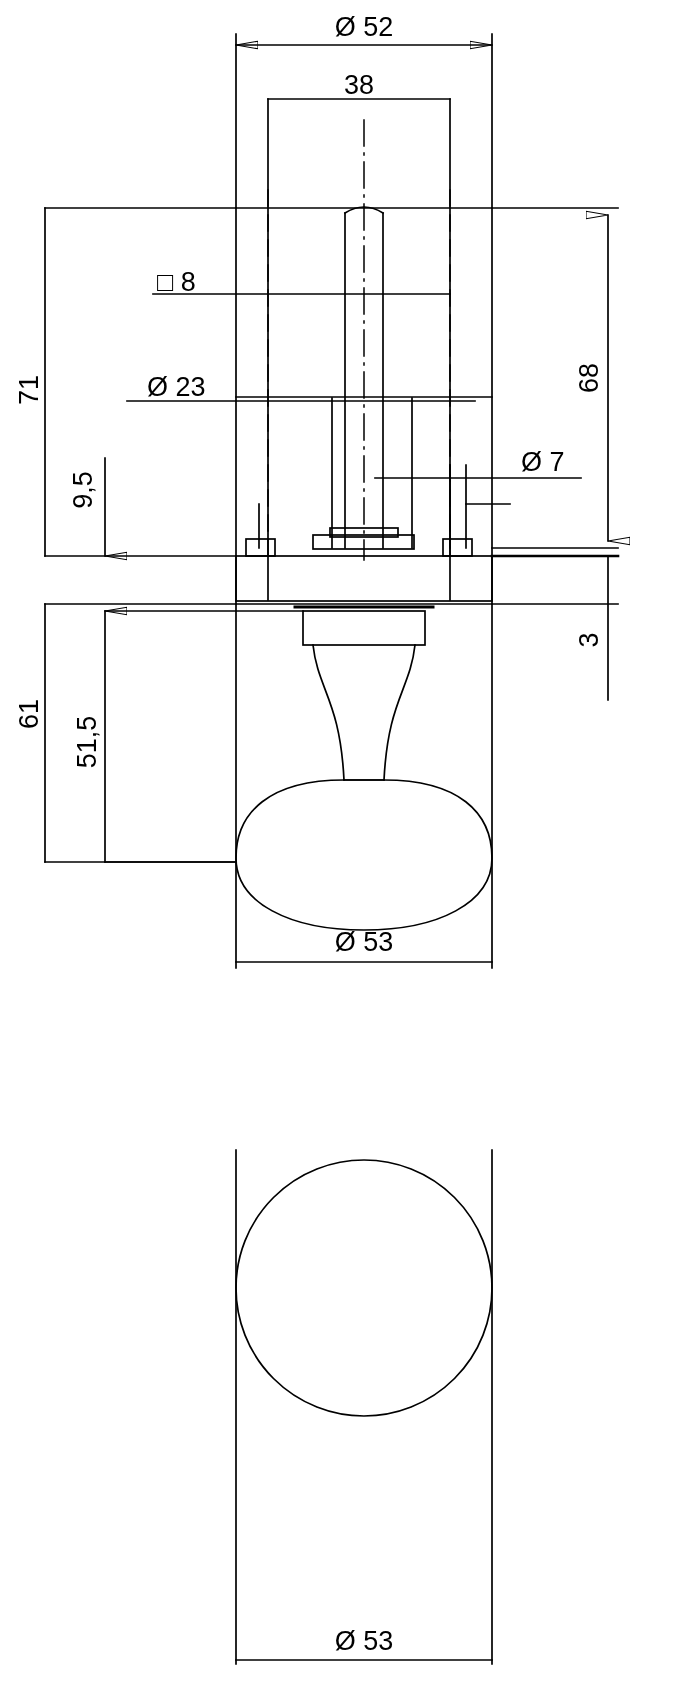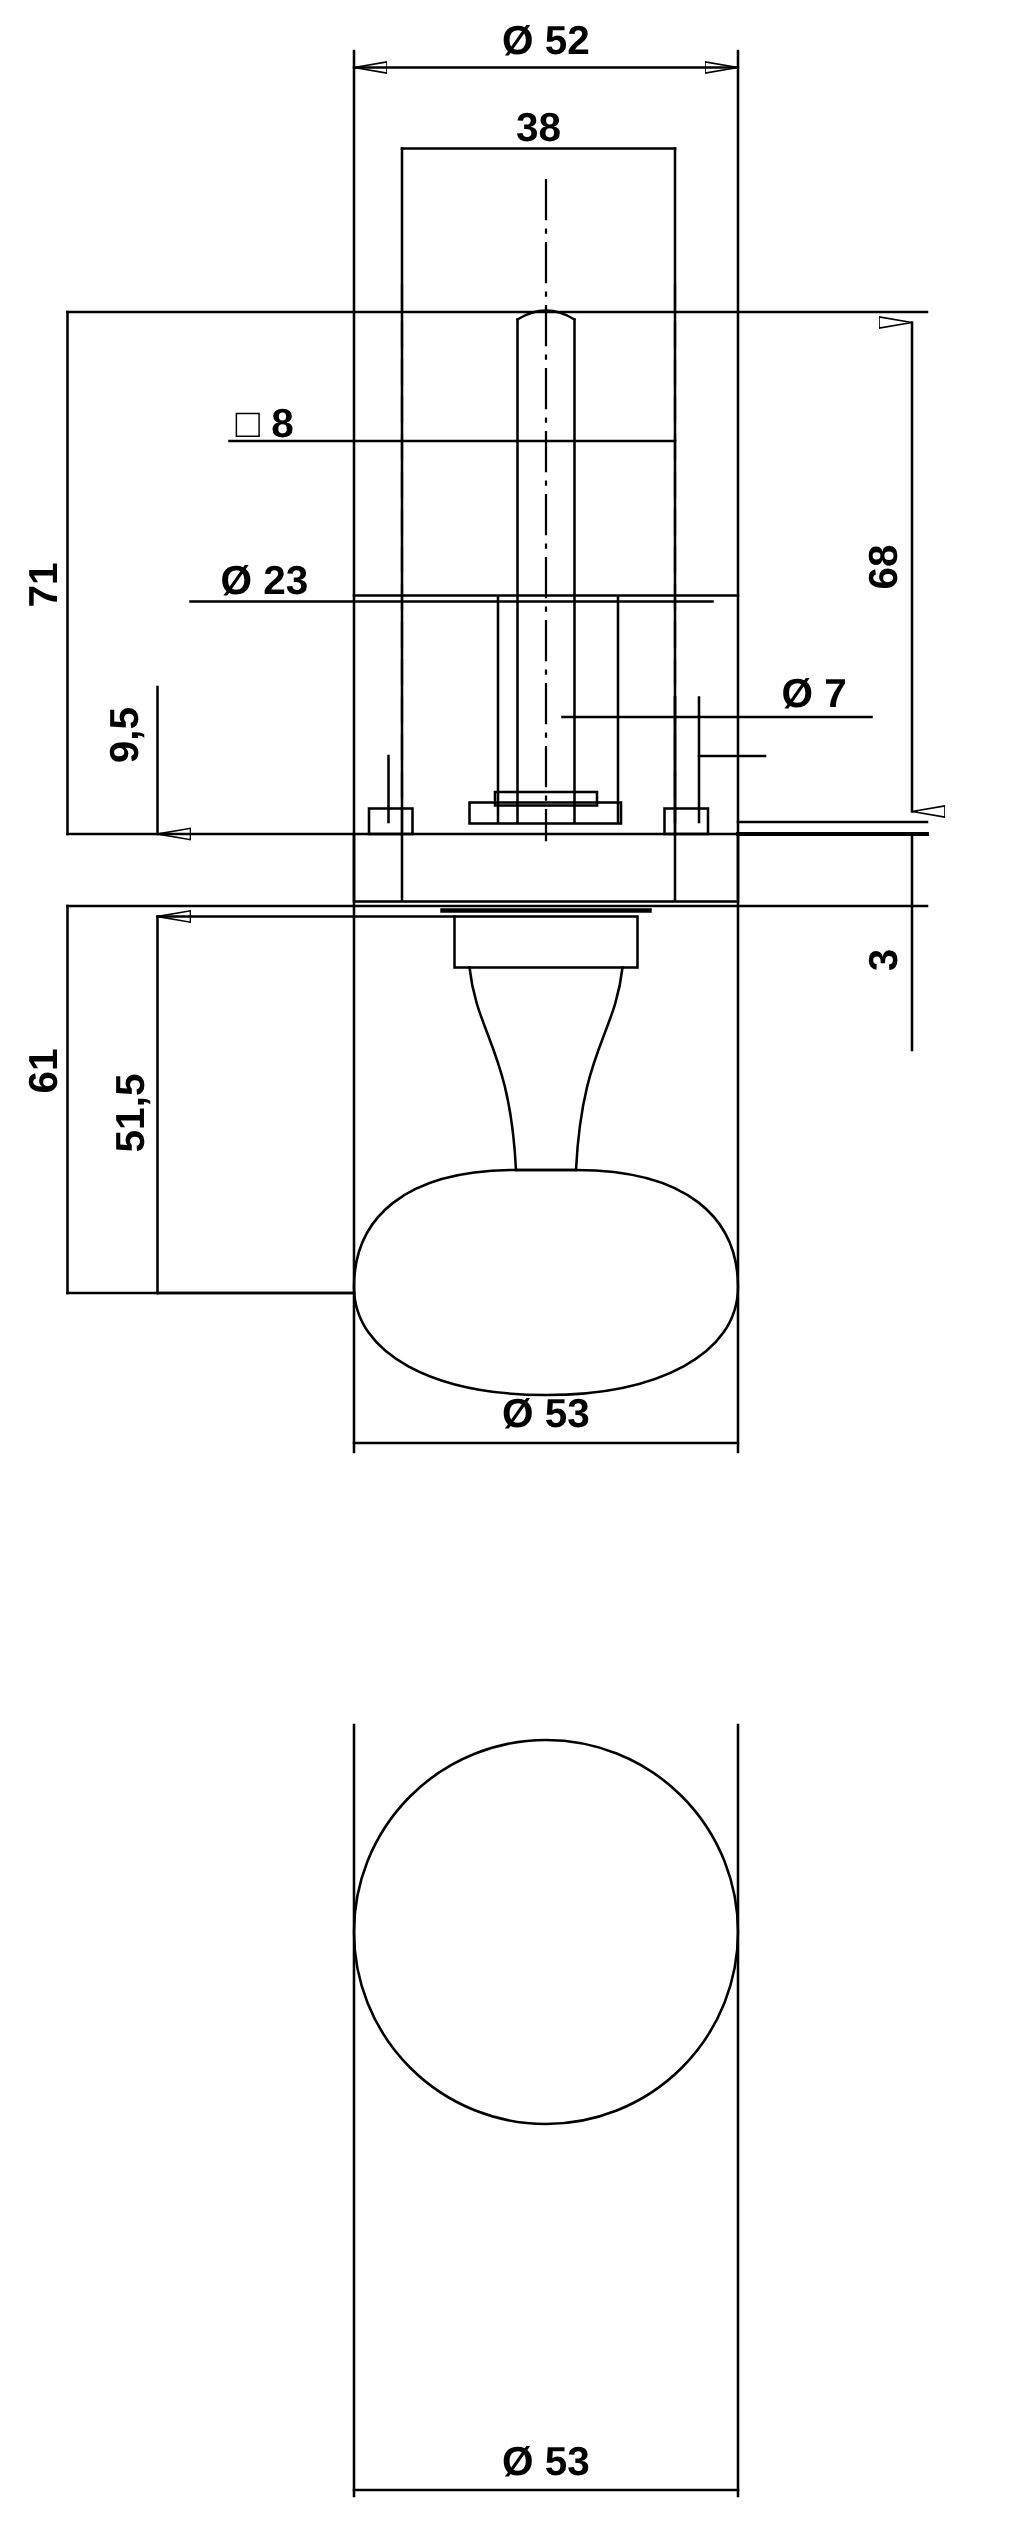--- a/index.html
+++ b/index.html
@@ -12,21 +12,20 @@
     width: 678px;
     height: 1695px;
     font-family: "Liberation Sans", sans-serif;
     color: #000000;
     overflow: hidden;
   }
   #drawing-root {
     position: relative;
     width: 678px;
     height: 1422px;
-    font-weight: bold;
   }
   svg#drawing {
     display: block;
     width: 678px;
     height: 1695px;
   }
   text {
     font-family: "Liberation Sans", sans-serif;
     fill: #000000;
   }

